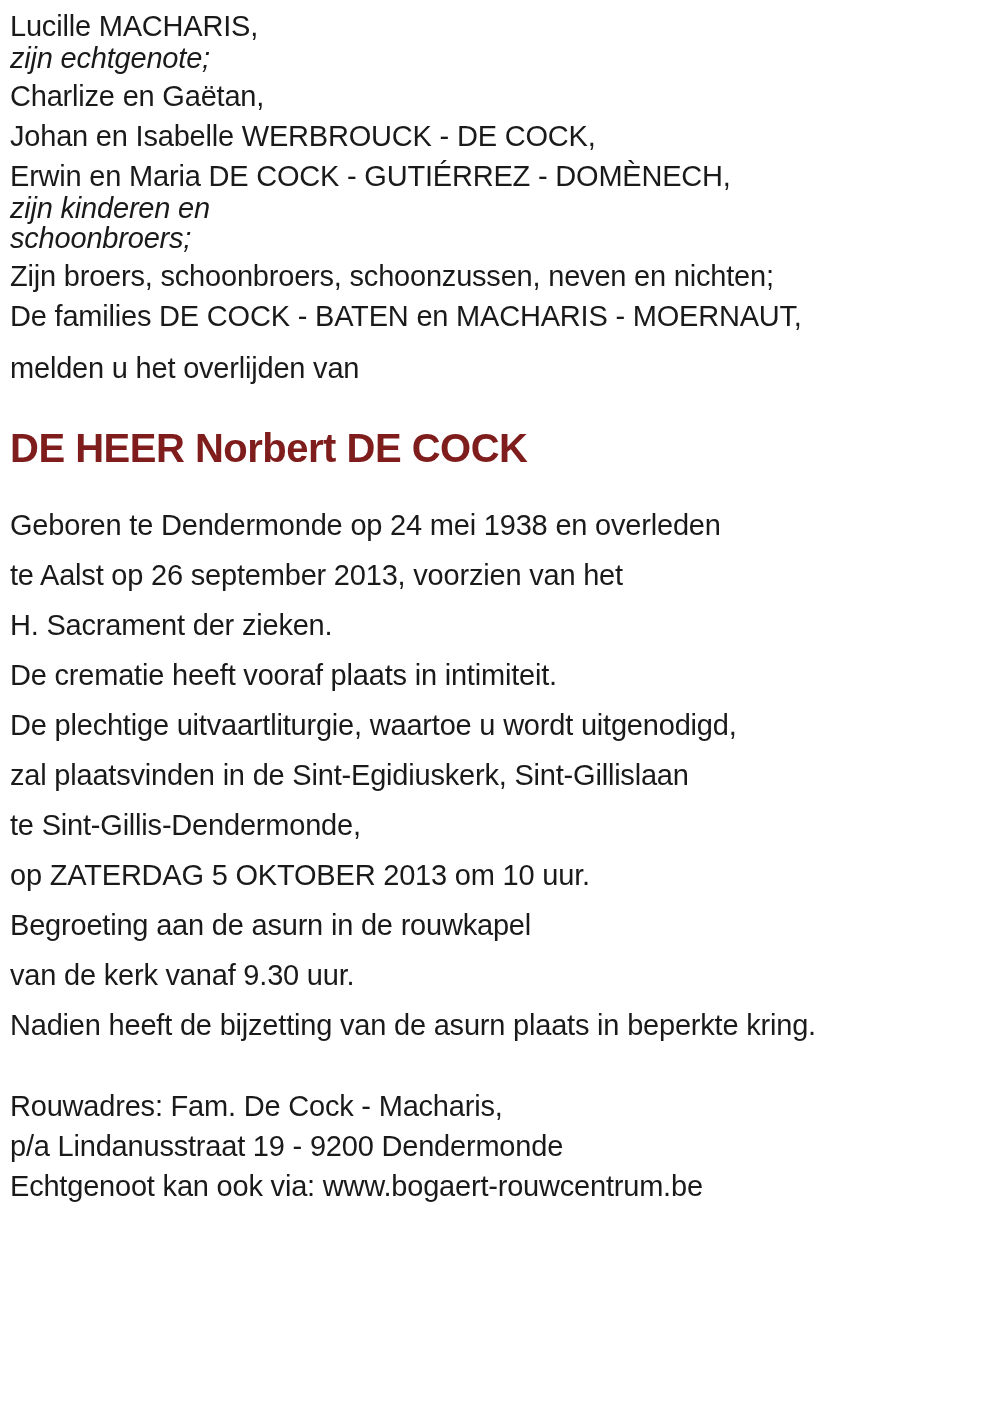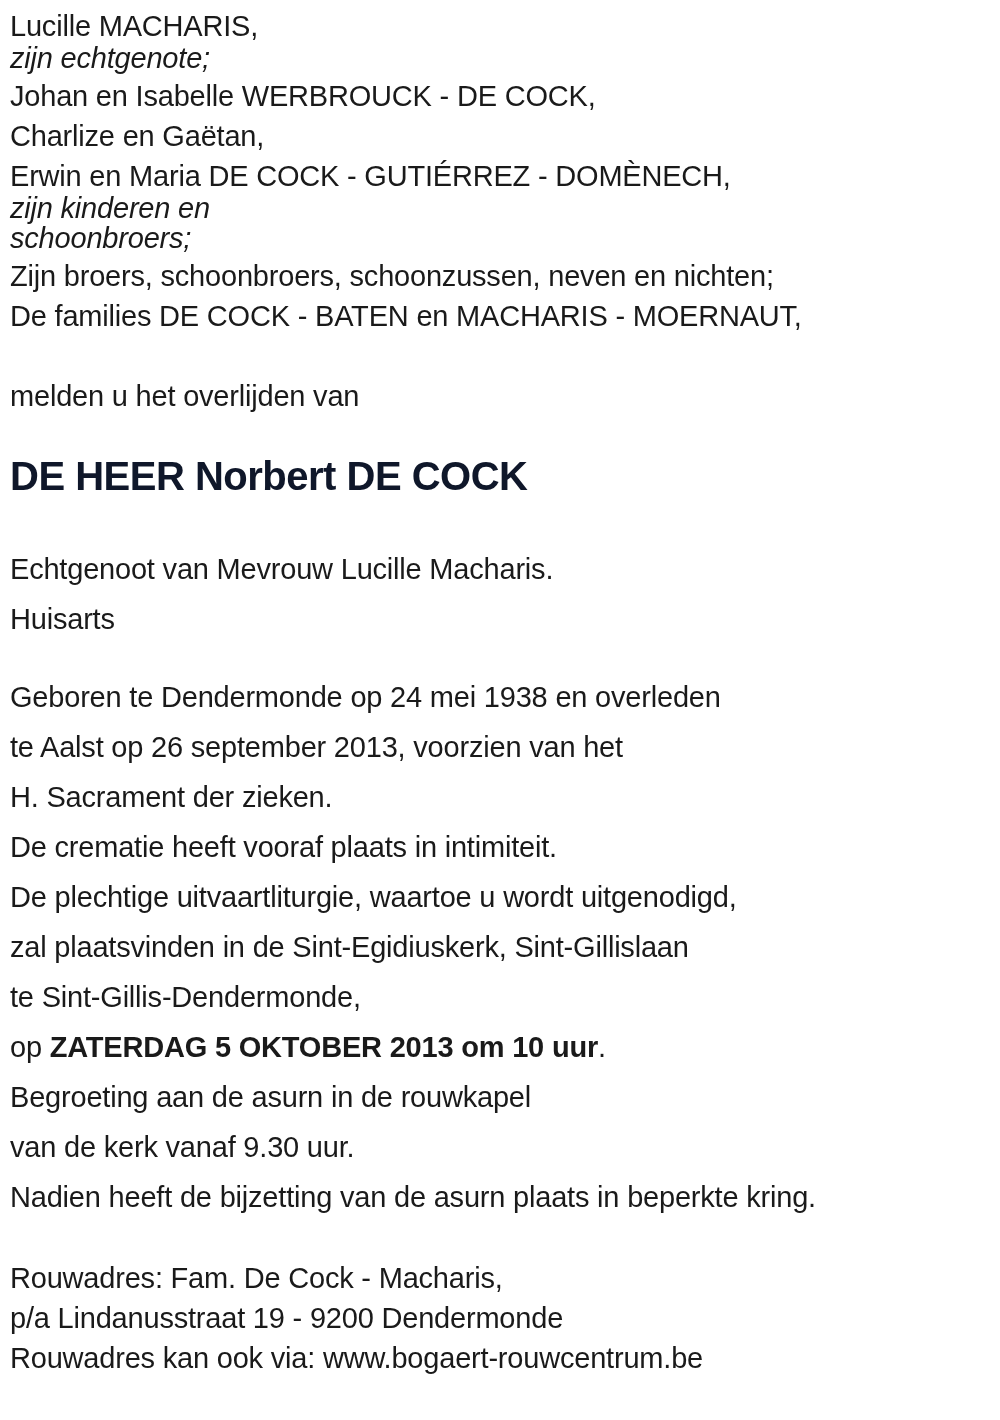--- a/index.html
+++ b/index.html
@@ -29,73 +29,69 @@
   }
   .line {
     line-height: 40px;
     white-space: nowrap;
   }
   .line.right {
     font-style: italic;
     line-height: 35px;
     margin-top: -5px;
   }
-  .sec-announcement { margin-top: 40px; }
+  .sec-announcement { margin-top: 12px; }
   .sec-deceased     { margin-top: 36px; }
   .line.heading {
     font-size: 40px;
     line-height: 48px;
     font-weight: 700;
-    color: #0f172a;
+    color: #7f1d1d;
     letter-spacing: -0.5px;
   }
   .sec-identity { margin-top: 44px; }
   .sec-identity .line,
   .sec-details .line { line-height: 50px; }
   .sec-details  { margin-top: 28px; }
   .sec-contact  { margin-top: 36px; }
-  .seg-bold { font-weight: 700; }
+  .seg-bold { font-weight: 400; }
 </style>
 </head>
 <body>
 
 <main>
 
 <section class="sec sec-relatives">
       <div class="line">Lucille MACHARIS,</div>
       <div class="line right">zijn echtgenote;</div>
+      <div class="line">Charlize en Gaëtan,</div>
       <div class="line">Johan en Isabelle WERBROUCK - DE COCK,</div>
-      <div class="line">Charlize en Gaëtan,</div>
       <div class="line">Erwin en Maria DE COCK - GUTIÉRREZ - DOMÈNECH,</div>
       <div class="line right">zijn kinderen en</div>
       <div class="line right">schoonbroers;</div>
       <div class="line">Zijn broers, schoonbroers, schoonzussen, neven en nichten;</div>
       <div class="line">De families DE COCK - BATEN en MACHARIS - MOERNAUT,</div>
     </section>
     <section class="sec sec-announcement">
       <div class="line">melden u het overlijden van</div>
     </section>
     <section class="sec sec-deceased">
       <div class="line heading">DE HEER Norbert DE COCK</div>
-    </section>
-    <section class="sec sec-identity">
-      <div class="line">Echtgenoot van Mevrouw Lucille Macharis.</div>
-      <div class="line">Huisarts</div>
     </section>
     <section class="sec sec-details">
       <div class="line">Geboren te Dendermonde op 24 mei 1938 en overleden</div>
       <div class="line">te Aalst op 26 september 2013, voorzien van het</div>
       <div class="line">H. Sacrament der zieken.</div>
       <div class="line">De crematie heeft vooraf plaats in intimiteit.</div>
       <div class="line">De plechtige uitvaartliturgie, waartoe u wordt uitgenodigd,</div>
       <div class="line">zal plaatsvinden in de Sint-Egidiuskerk, Sint-Gillislaan</div>
       <div class="line">te Sint-Gillis-Dendermonde,</div>
       <div class="line"><span class="seg-normal">op </span><span class="seg-bold">ZATERDAG 5 OKTOBER 2013 om 10 uur</span><span class="seg-normal">.</span></div>
       <div class="line">Begroeting aan de asurn in de rouwkapel</div>
       <div class="line">van de kerk vanaf 9.30 uur.</div>
       <div class="line">Nadien heeft de bijzetting van de asurn plaats in beperkte kring.</div>
     </section>
     <section class="sec sec-contact">
       <div class="line">Rouwadres: Fam. De Cock - Macharis,</div>
       <div class="line">p/a Lindanusstraat 19 - 9200 Dendermonde</div>
-      <div class="line">Rouwadres kan ook via: www.bogaert-rouwcentrum.be</div>
+      <div class="line">Echtgenoot kan ook via: www.bogaert-rouwcentrum.be</div>
     </section>
   </main>
 
 </body></html>

